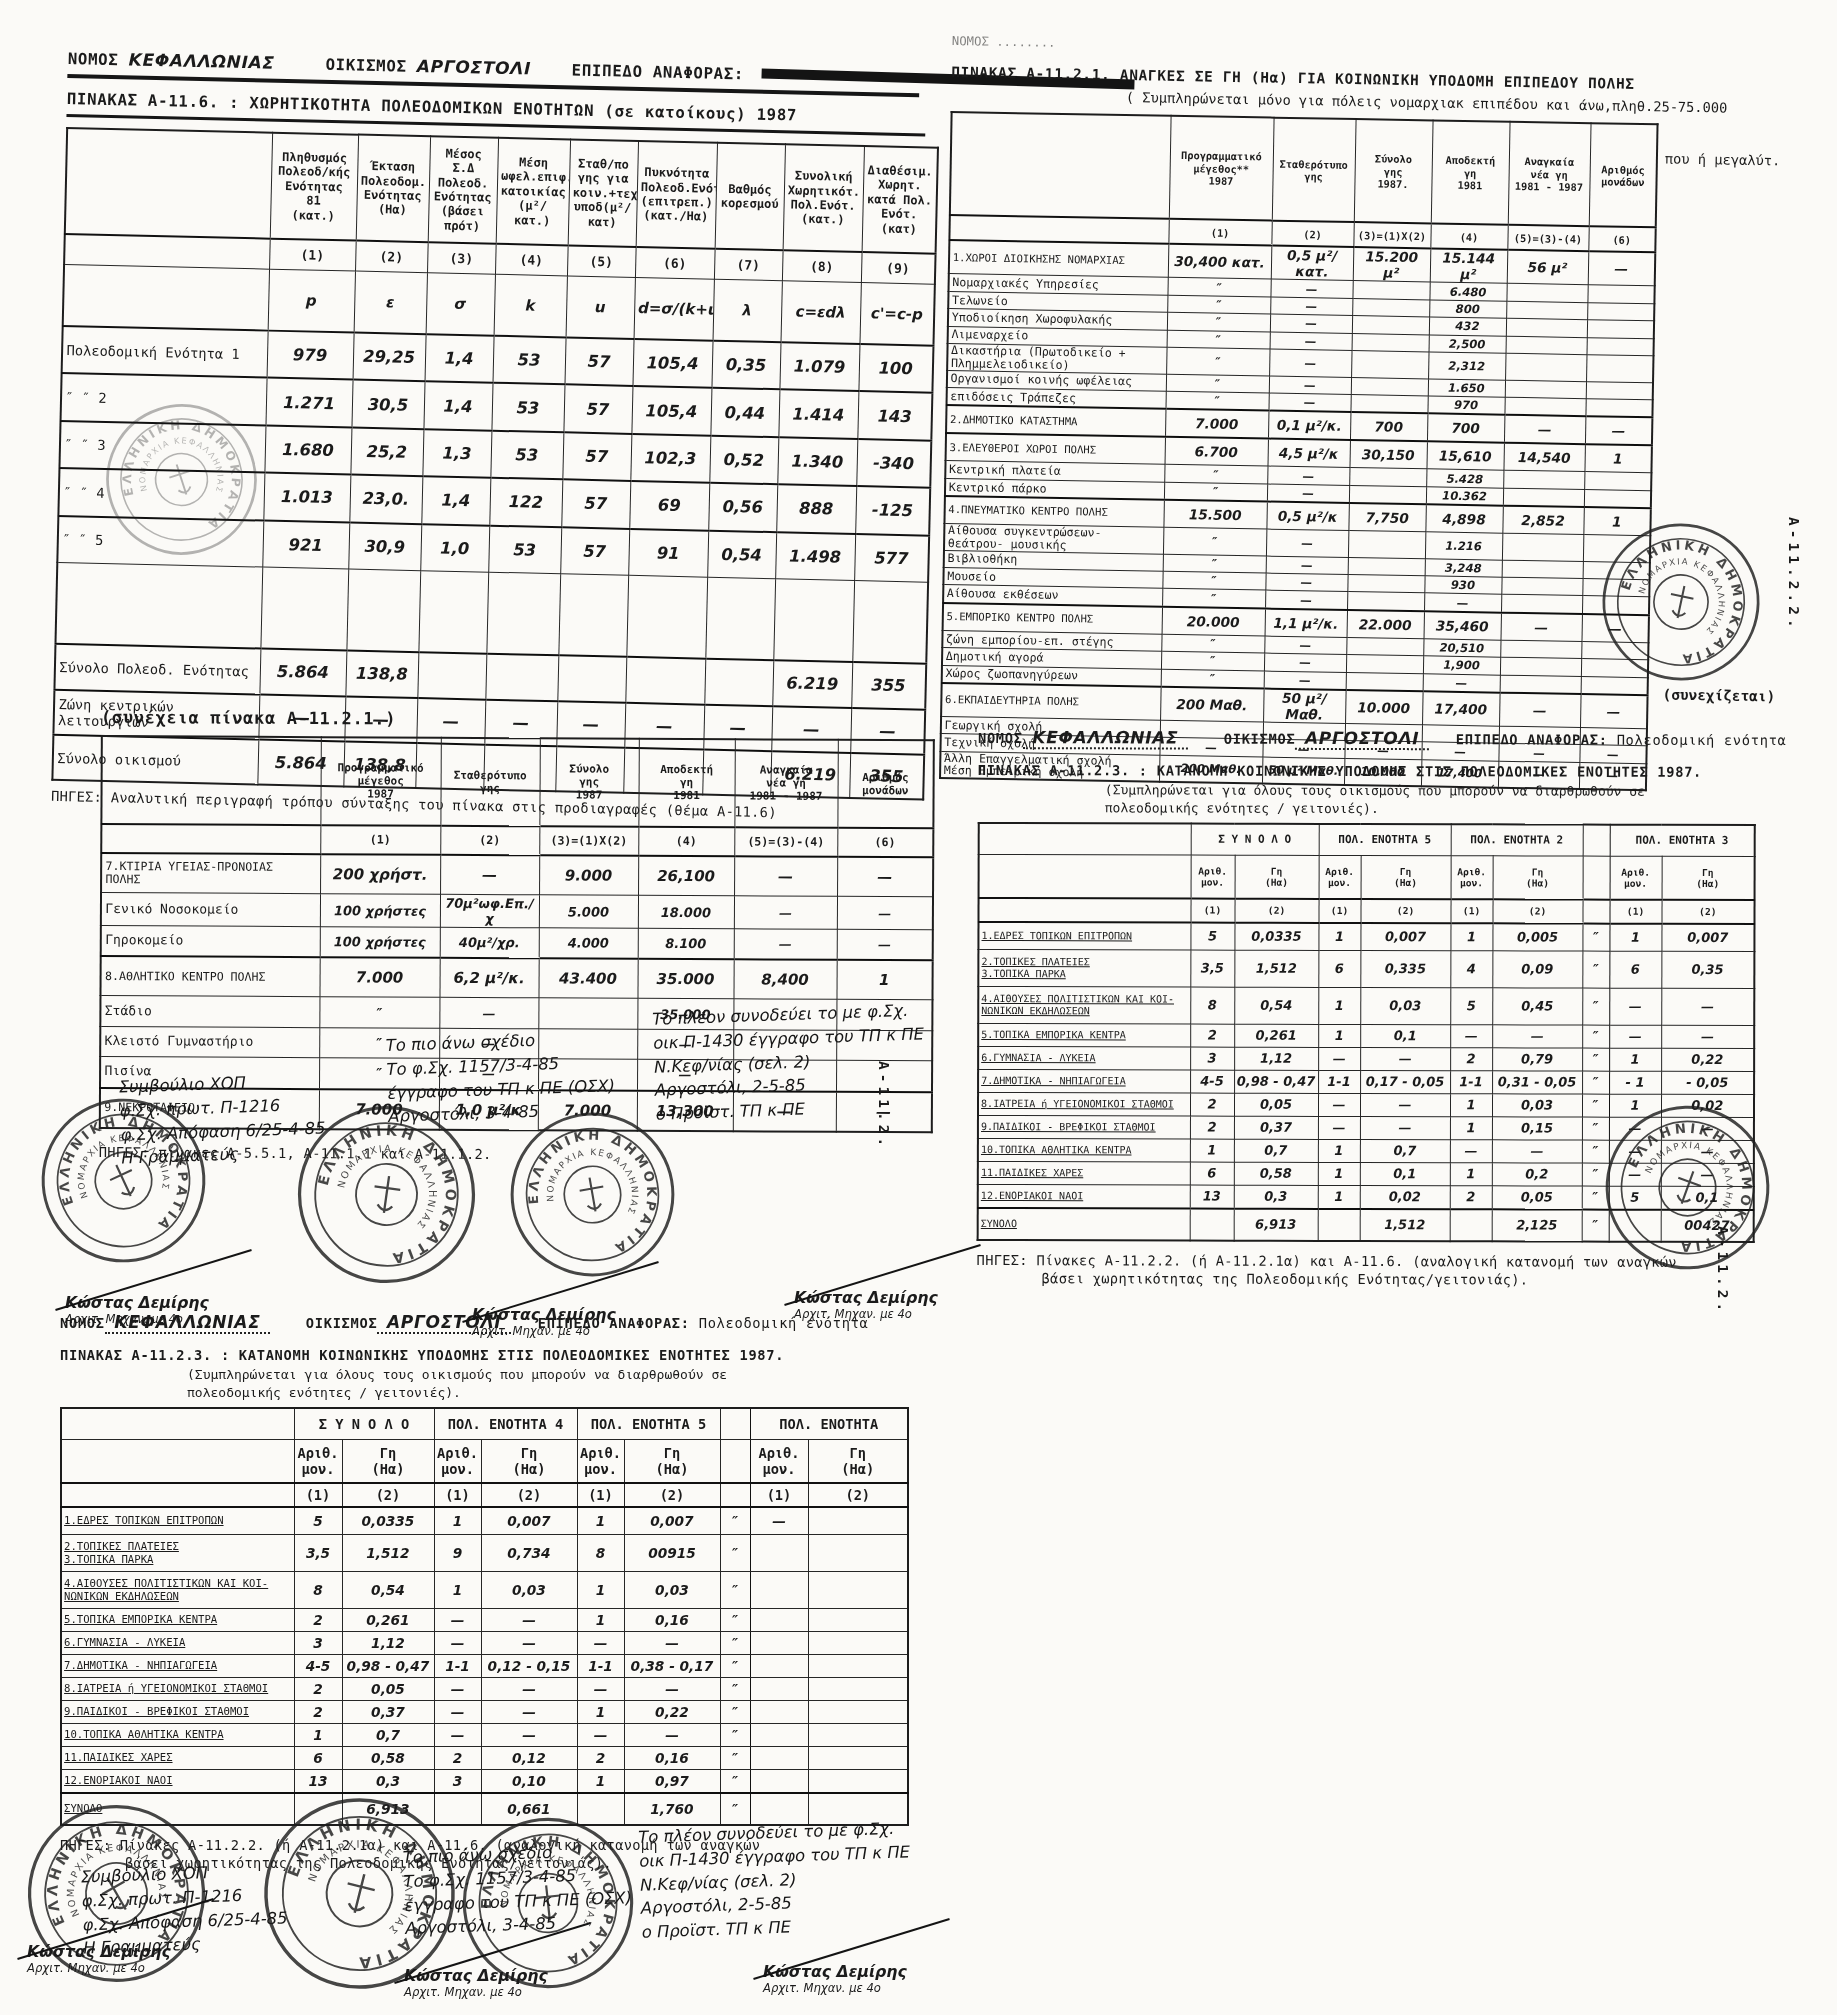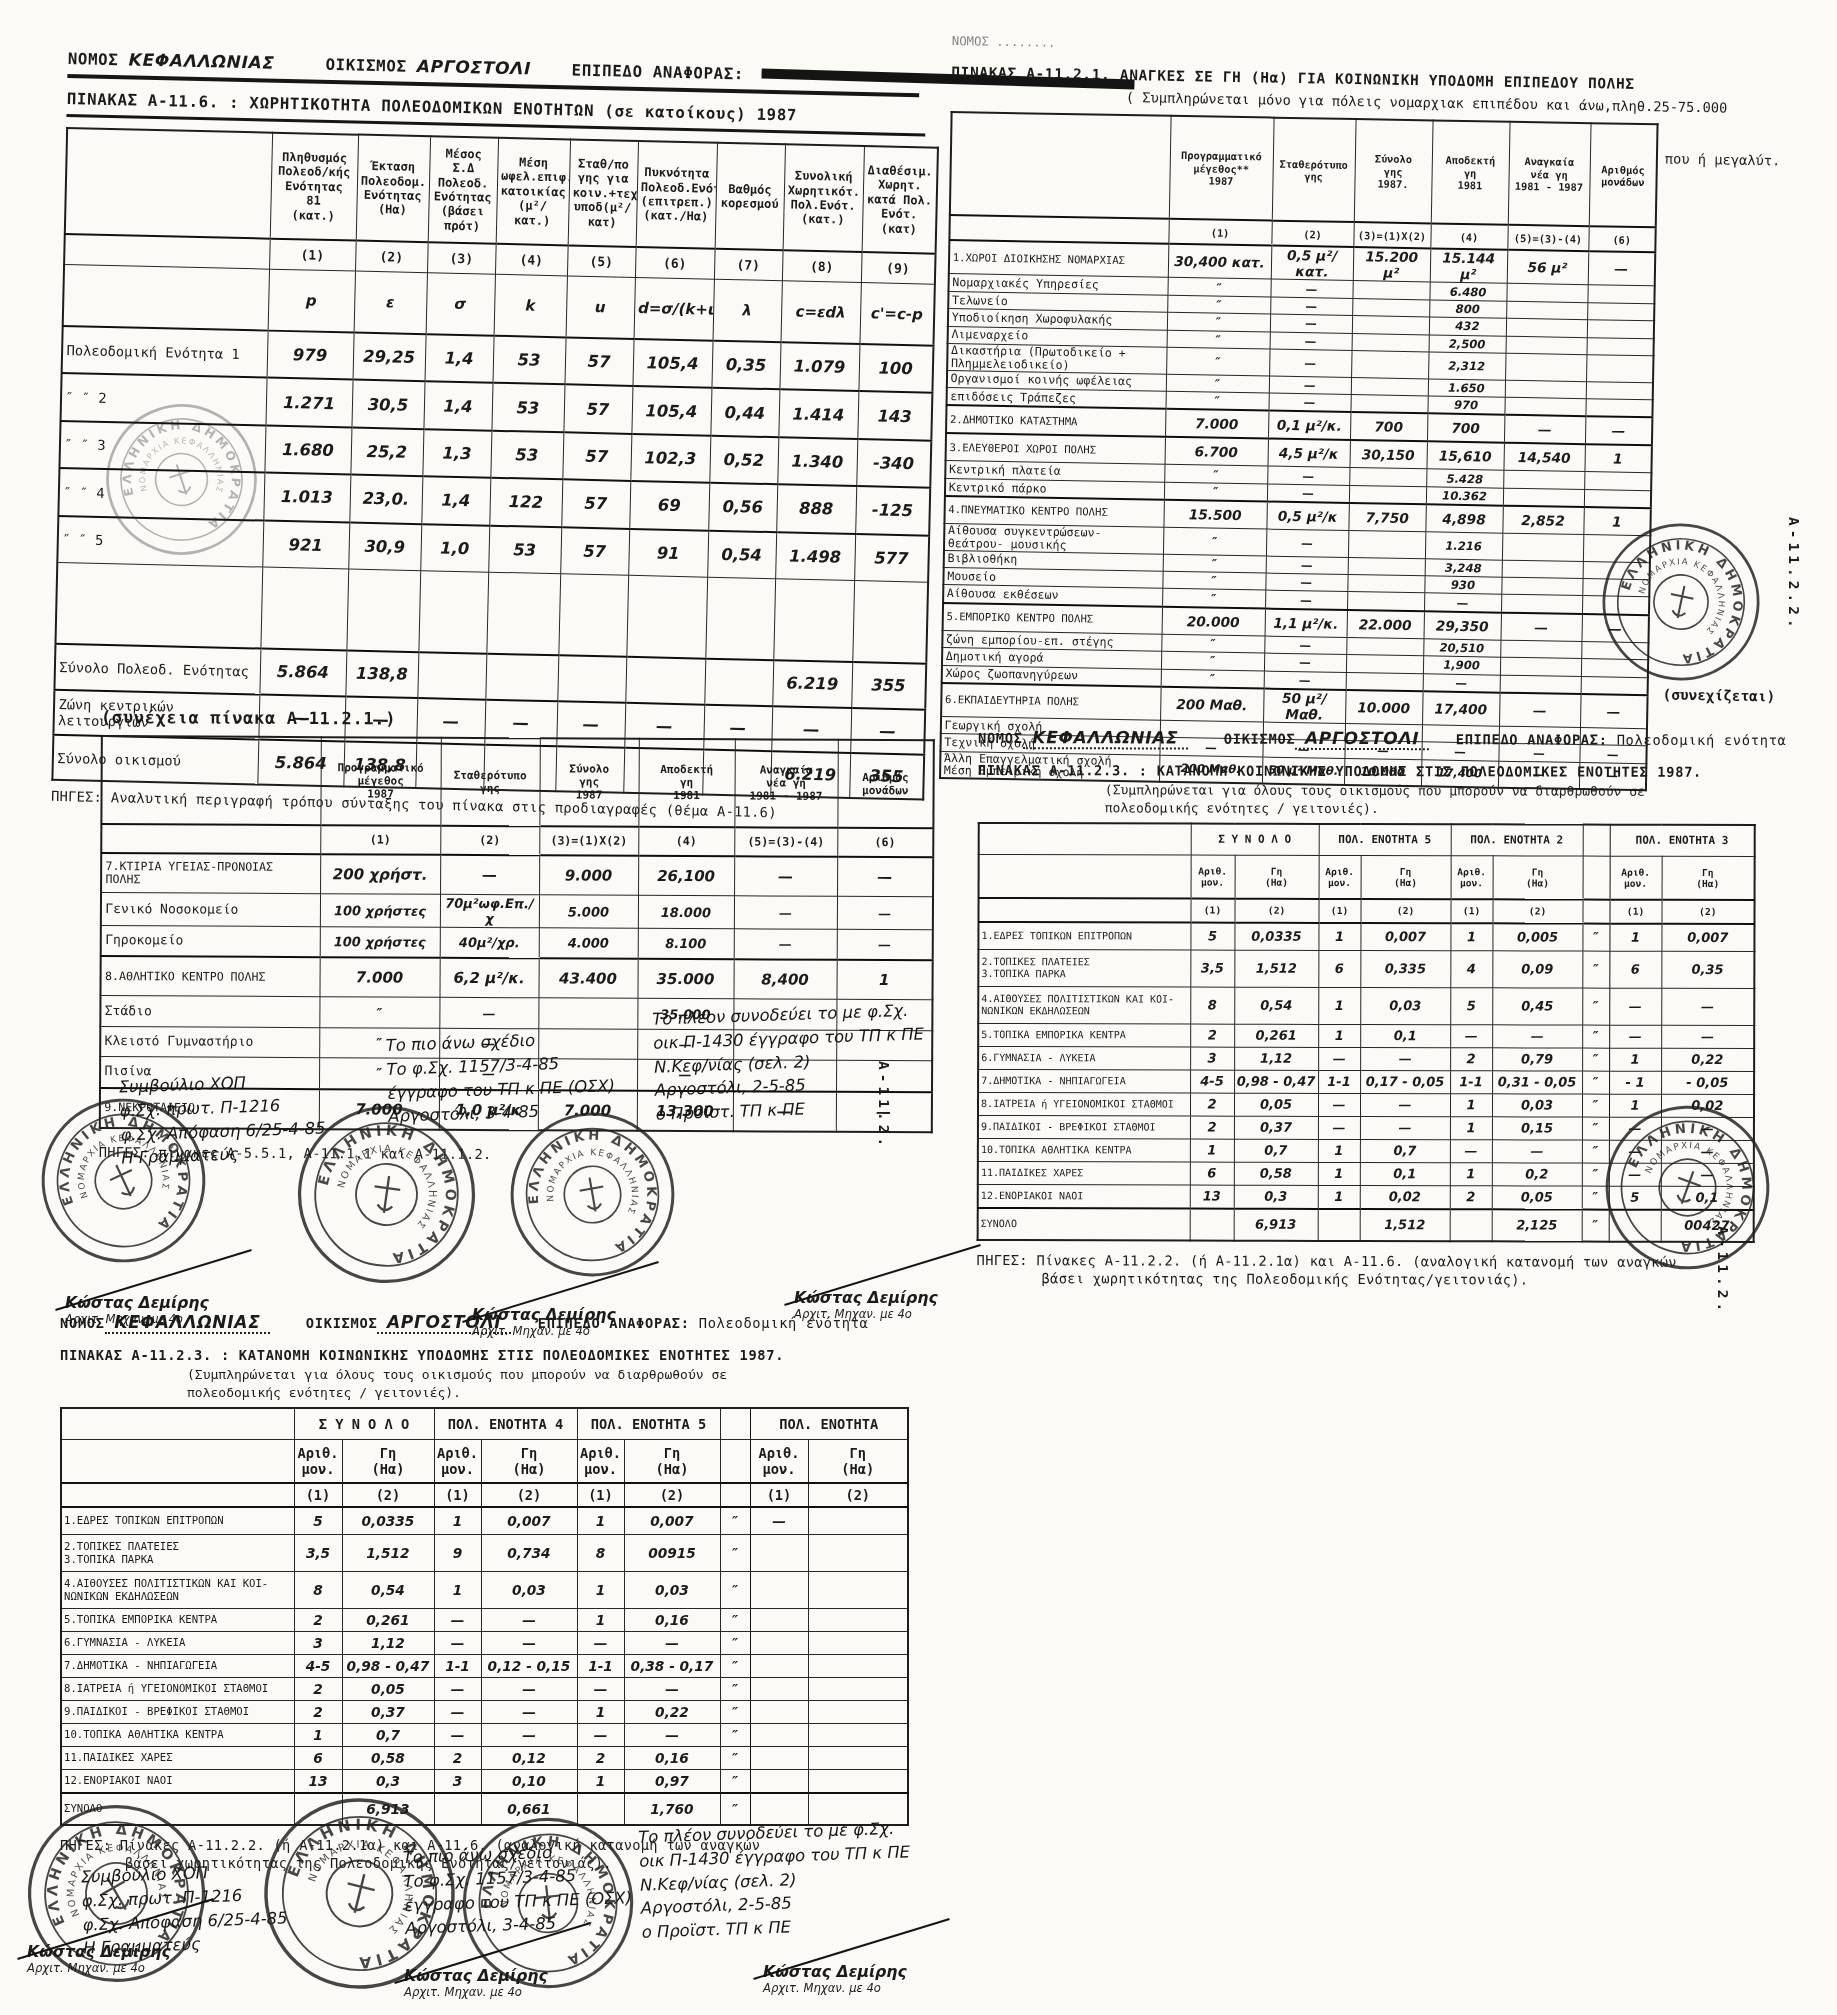--- a/index.html
+++ b/index.html
@@ -44,21 +44,21 @@
   #tc{width:832px;border:2.1px solid #1d1d1d;}
   #tc td{font-size:15px;}
   #tc td.c0{font-size:11.6px;line-height:1.15;}
   #tc tr.head td{font-size:11px;height:84px;}
   #tc tr.nums td{height:26px;font-size:11.6px;border-top:2.1px solid #111;}
   #tc tr.main td{height:37px;border-top:2.7px solid #0e0e0e;}
   #tc tr.sub td{height:28px;border-top:1.4px dashed #4a4a4a;font-size:13px;}
   
   .t23{border:2.1px solid #1d1d1d;}
   .t23 td{font-size:13px;padding:0 2.1px;}
-  .t23 td.c0{font-size:10px;line-height:1.15;}
+  .t23 td.c0{font-size:10px;line-height:1.15;text-decoration:underline;}
   .t23 tr.ghead td{height:30px;font-size:11px;}
   .t23 tr.shead td{height:42px;font-size:9.6px;}
   .t23 tr.nums td{height:22px;font-size:9.6px;border-top:2.1px solid #111;}
   .t23 tr.r td{height:22px;border-top:1.4px dashed #4a4a4a;}
   .t23 tr.r2 td{height:36px;border-top:1.4px dashed #4a4a4a;}
   .t23 tr.rm td{height:26px;border-top:2.1px solid #111;}
   .t23 tr.total td{height:30px;border-top:2.7px solid #0e0e0e;}
   .t23 tr:not(.ghead) td:nth-child(8){border-left:1.4px solid #111;border-right:1.4px solid #111;}
   .t23 tr.ghead td:nth-child(5){border-left:1.4px solid #111;border-right:1.4px solid #111;}
   #td3b{width:846px;}
@@ -486,21 +486,21 @@
           <td class="cv"></td>
           <td class="cv">—</td>
           <td class="cv"></td>
           <td class="cv"></td>
         </tr>
         <tr class="main">
           <td class="c0">5.ΕΜΠΟΡΙΚΟ ΚΕΝΤΡΟ ΠΟΛΗΣ</td>
           <td class="cv">20.000</td>
           <td class="cv">1,1 μ²/κ.</td>
           <td class="cv">22.000</td>
-          <td class="cv">29,350</td>
+          <td class="cv">35,460</td>
           <td class="cv">—</td>
           <td class="cv">—</td>
         </tr>
         <tr class="sub">
           <td class="c0">ζώνη εμπορίου-επ. στέγης</td>
           <td class="cv">″</td>
           <td class="cv">—</td>
           <td class="cv"></td>
           <td class="cv">20,510</td>
           <td class="cv"></td>

